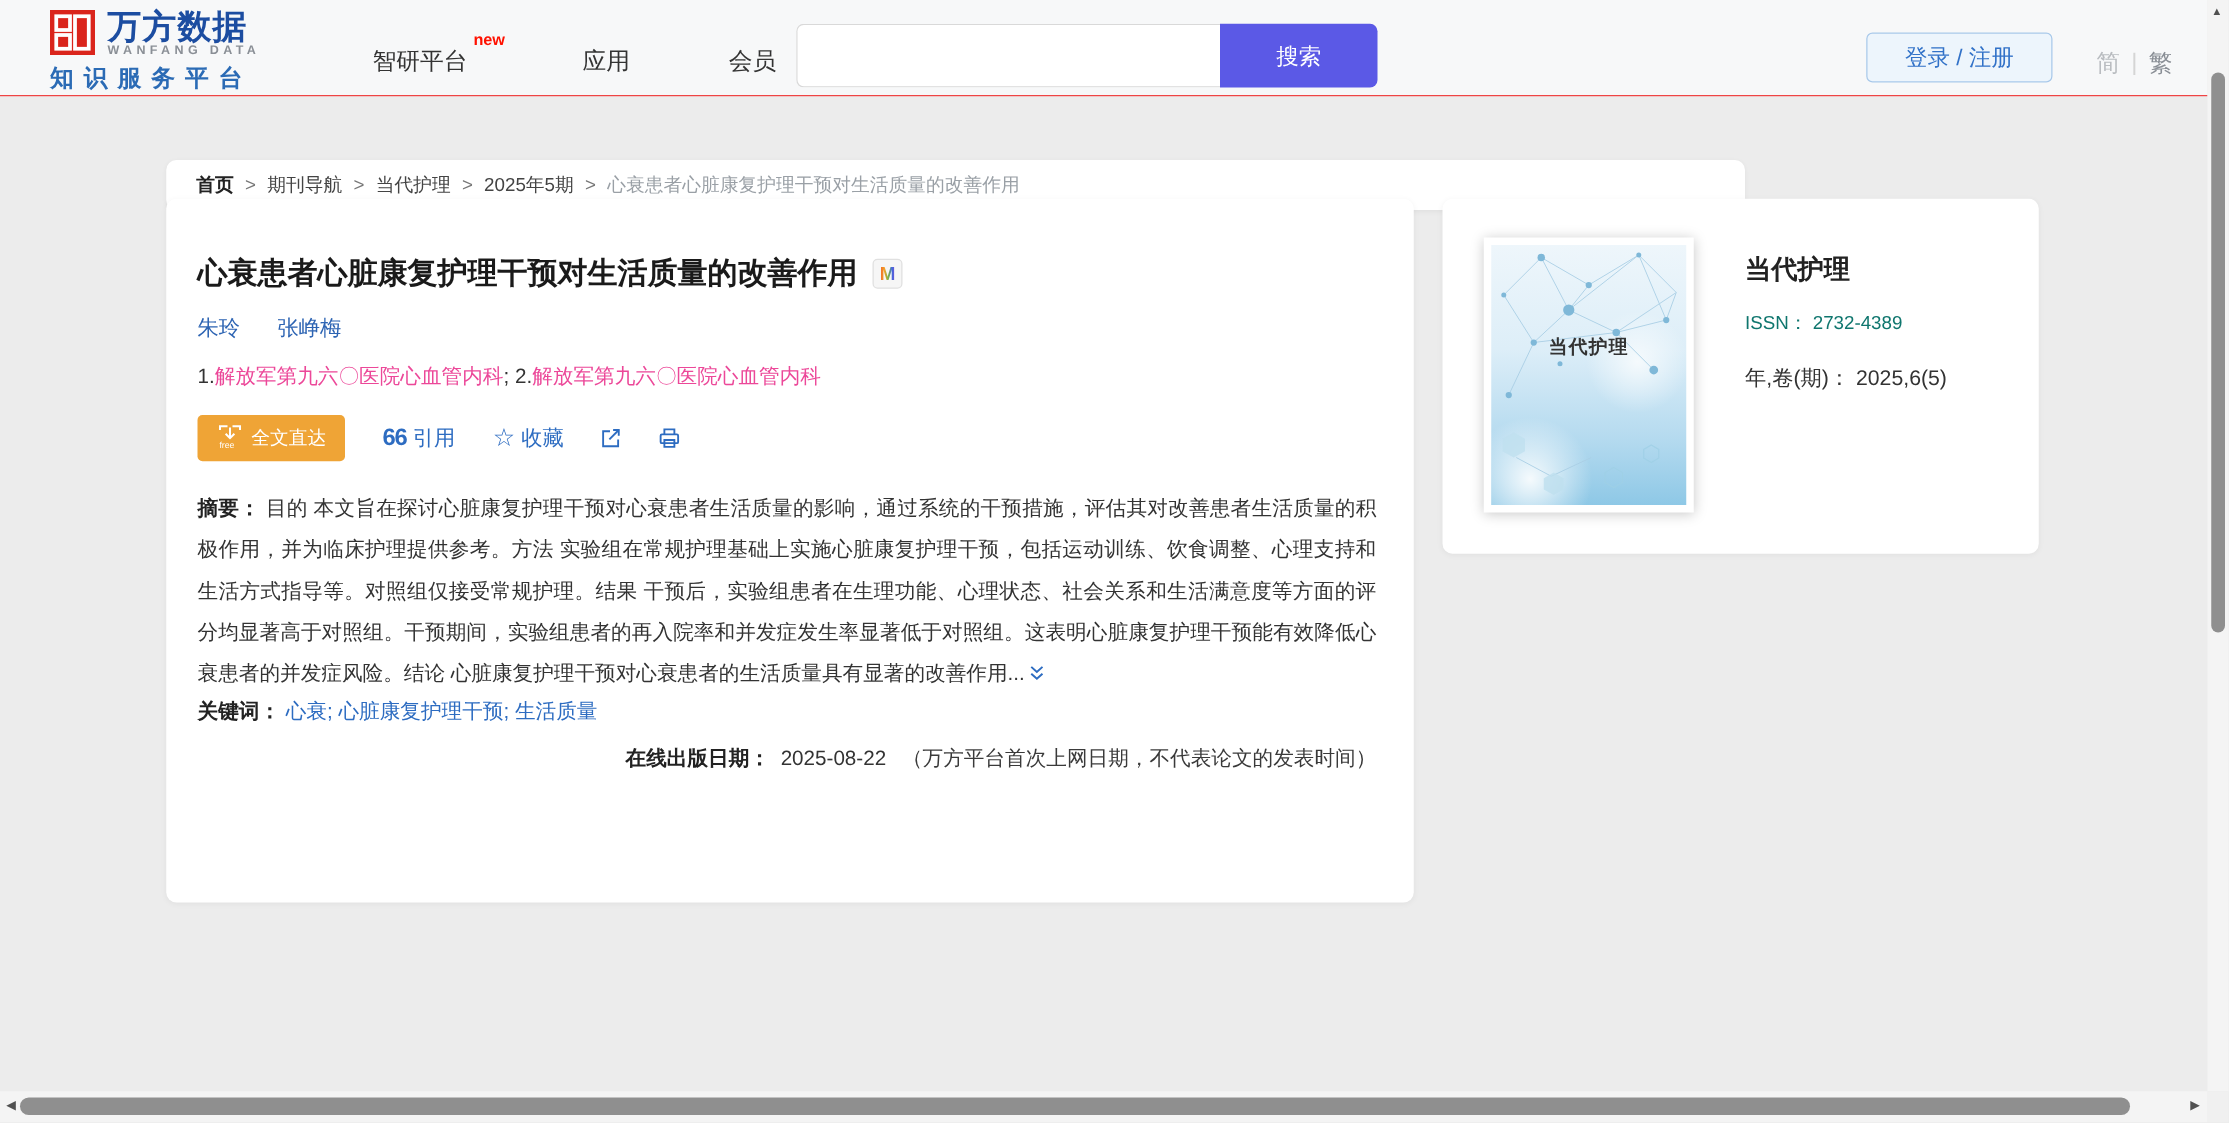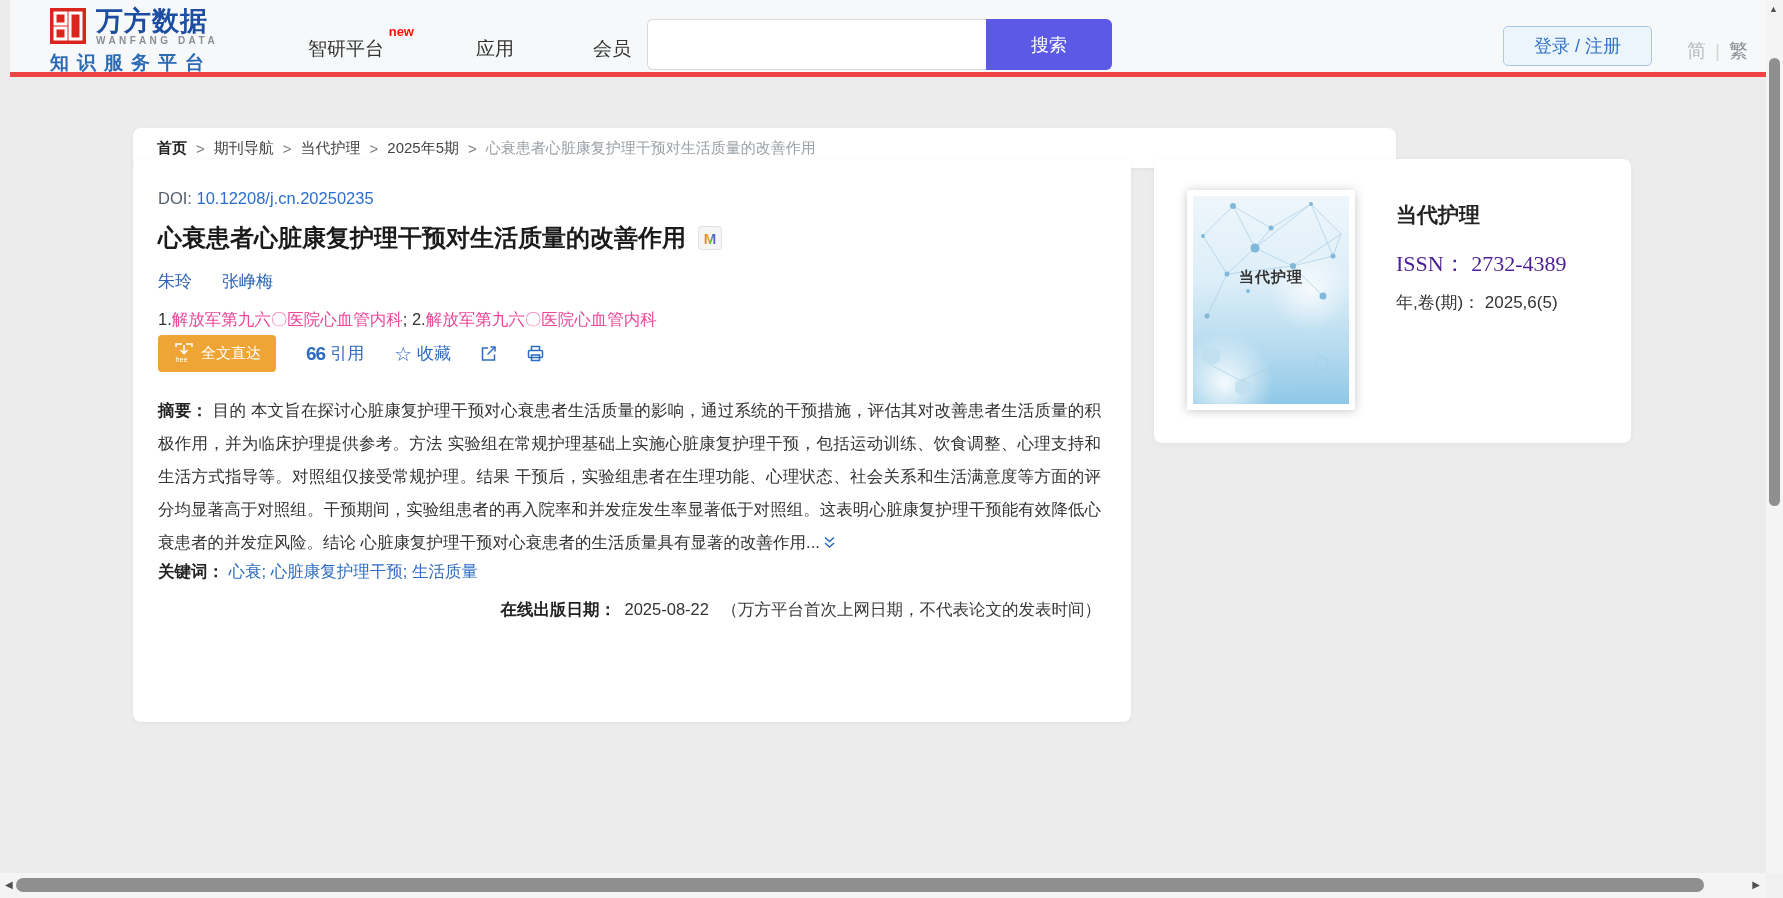--- a/index.html
+++ b/index.html
@@ -14,21 +14,21 @@
   }
   *{margin:0;padding:0;box-sizing:border-box;}
   html,body{width:1783px;height:898px;overflow:hidden;}
   body{
     background:#ececec;
     font-family:"Liberation Sans","DejaVu Sans",sans-serif;
     position:relative;
     color:#333;
   }
   
-  .header{position:absolute;top:0;left:10px;width:1766px;height:77px;background:#f7f8f9;border-bottom:5px solid #ef4444;}
+  .header{position:absolute;top:0;left:0;width:1766px;height:77px;background:#f7f8f9;border-bottom:1px solid #ef4444;}
   .logo{position:absolute;left:40px;top:8px;cursor:pointer;}
   .logo-row{display:flex;align-items:flex-start;}
   .logo-icon{width:36px;height:36px;margin-right:10px;}
   .logo-text-col{display:flex;flex-direction:column;}
   .logo-brand{font-size:27px;font-weight:900;color:var(--logo-blue);letter-spacing:1px;line-height:26px;}
   .logo-brand-en{font-size:10px;font-weight:700;color:#8a8f96;letter-spacing:3.5px;margin-top:1px;}
   .logo-tagline{font-size:19px;font-weight:600;color:var(--tagline-blue);letter-spacing:8px;margin-top:4px;}
   .nav-item{position:absolute;top:36px;font-size:19px;color:#333;cursor:pointer;white-space:nowrap;}
   .nav-item .new-badge{position:absolute;top:-12px;right:-30px;font-size:13px;font-weight:700;color:#f10;}
   .nav-zhiyan{left:298px;}
@@ -55,21 +55,21 @@
   .doi-link{color:var(--link-blue);text-decoration:none;cursor:pointer;}
   .article-title-row{margin-top:15px;display:flex;align-items:center;}
   .article-title{font-size:24px;font-weight:700;color:#1a1a1a;line-height:30px;}
   .m-badge{width:24px;height:24px;margin-left:12px;border:1px solid #e0e0e0;border-radius:4px;background:#f6f6f6;display:flex;align-items:center;justify-content:center;font-size:15px;font-weight:800;
     background-image:none;cursor:pointer;}
   .m-badge span{background:linear-gradient(90deg,#f2652a 0%,#f0a22b 30%,#7cb342 55%,#3f6ae0 80%,#7a4fd0 100%);-webkit-background-clip:text;background-clip:text;color:transparent;}
   .authors-row{margin-top:17px;font-size:17px;display:flex;gap:30px;}
   .author-link{color:#2d64b3;cursor:pointer;}
   .affil-row{margin-top:16px;font-size:16.5px;color:#333;}
   .affil-link{color:#ec4899;cursor:pointer;}
-  .actions-row{margin-top:4px;display:flex;align-items:center;}
+  .actions-row{margin-top:20px;display:flex;align-items:center;}
   .fulltext-btn{width:118px;height:37px;background:var(--accent-orange);border:none;border-radius:4px;color:#fff;font-size:15px;display:flex;align-items:center;justify-content:center;gap:6px;cursor:pointer;font-family:inherit;}
   .action-item{display:flex;align-items:center;margin-left:30px;color:var(--action-blue);font-size:17px;cursor:pointer;gap:5px;}
   .quote-glyph{font-size:19px;font-weight:800;letter-spacing:-1px;line-height:17px;}
   .star-glyph{font-size:20px;line-height:18px;}
   .icon-btn{margin-left:28px;cursor:pointer;display:flex;align-items:center;}
   .abstract{margin-top:22px;font-size:16.5px;line-height:33px;text-align:justify;color:#333;}
   .abstract-label{font-weight:700;color:#222;}
   .expand-icon{display:inline-block;vertical-align:-2px;margin-left:2px;cursor:pointer;}
   .keywords-row{font-size:16.5px;}
   .kw-label{font-weight:700;color:#222;}
@@ -84,21 +84,21 @@
   .journal-card{position:absolute;left:1154px;top:159px;width:477px;height:284px;background:#fff;border-radius:8px;box-shadow:0 1px 5px rgba(0,0,0,.05);}
   .cover-frame{position:absolute;left:33px;top:31px;width:168px;height:220px;background:#fff;box-shadow:0 1px 10px rgba(0,0,0,.22);padding:6px;cursor:pointer;}
   .cover{width:100%;height:100%;position:relative;overflow:hidden;
     background:
       radial-gradient(circle at 20% 90%, rgba(255,255,255,.9) 0%, rgba(255,255,255,0) 22%),
       radial-gradient(circle at 75% 45%, rgba(255,255,255,.75) 0%, rgba(255,255,255,0) 25%),
       linear-gradient(180deg,#eef6fb 0%,#ddeef8 40%,#b4daef 75%,#8ec8e6 100%);}
   .cover svg.net{position:absolute;left:0;top:0;}
   .cover-title{position:absolute;left:0;right:0;top:72px;text-align:center;font-size:15px;font-weight:700;color:#333;letter-spacing:1px;}
   .journal-name{position:absolute;left:242px;top:42px;font-size:21px;font-weight:700;color:#222;cursor:pointer;}
-  .journal-issn{position:absolute;left:242px;top:90px;font-size:22px;color:#4c1d95;font-family:Liberation Serif, serif;}
+  .journal-issn{position:absolute;left:242px;top:90px;font-size:15px;color:#0f766e;}
   .journal-volume{position:absolute;left:242px;top:132px;font-size:17px;color:#333;}
   
   .v-scrollbar{position:absolute;right:0;top:0;width:17px;height:873px;background:#f4f4f4;}
   .v-arrow-up{position:absolute;top:4px;left:3px;font-size:9px;color:#505050;}
   .v-thumb{position:absolute;top:58px;left:3px;width:11px;height:448px;border-radius:6px;background:#8f8f8f;cursor:grab;}
   .h-scrollbar{position:absolute;left:0;bottom:0;width:1766px;height:25px;background:#f4f4f4;}
   .h-arrow{position:absolute;top:6px;font-size:10px;color:#505050;}
   .h-arrow-left{left:5px;}
   .h-arrow-right{right:6px;}
   .h-thumb{position:absolute;top:5px;left:16px;width:1688px;height:14px;border-radius:7px;background:#8f8f8f;cursor:grab;}
@@ -157,24 +157,20 @@
   <span class="crumb">期刊导航</span>
   <span class="crumb-sep">&gt;</span>
   <span class="crumb">当代护理</span>
   <span class="crumb-sep">&gt;</span>
   <span class="crumb">2025年5期</span>
   <span class="crumb-sep">&gt;</span>
   <span class="crumb crumb-last">心衰患者心脏康复护理干预对生活质量的改善作用</span>
 </div>
 
 <div class="article-card">
-  <div class="doi-row">
-    <span class="doi-label">DOI:</span>
-    <a class="doi-link">10.12208/j.cn.20250235</a>
-  </div>
 
   <div class="article-title-row">
     <h1 class="article-title">心衰患者心脏康复护理干预对生活质量的改善作用</h1>
     <span class="m-badge">
         <span>M</span>
       </span>
   </div>
 
   <div class="authors-row">
     <a class="author-link">朱玲</a>

